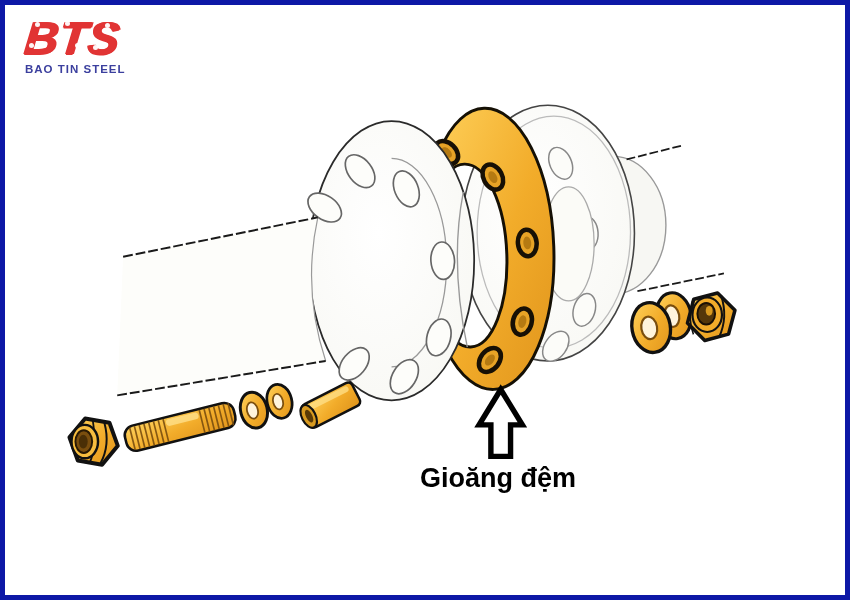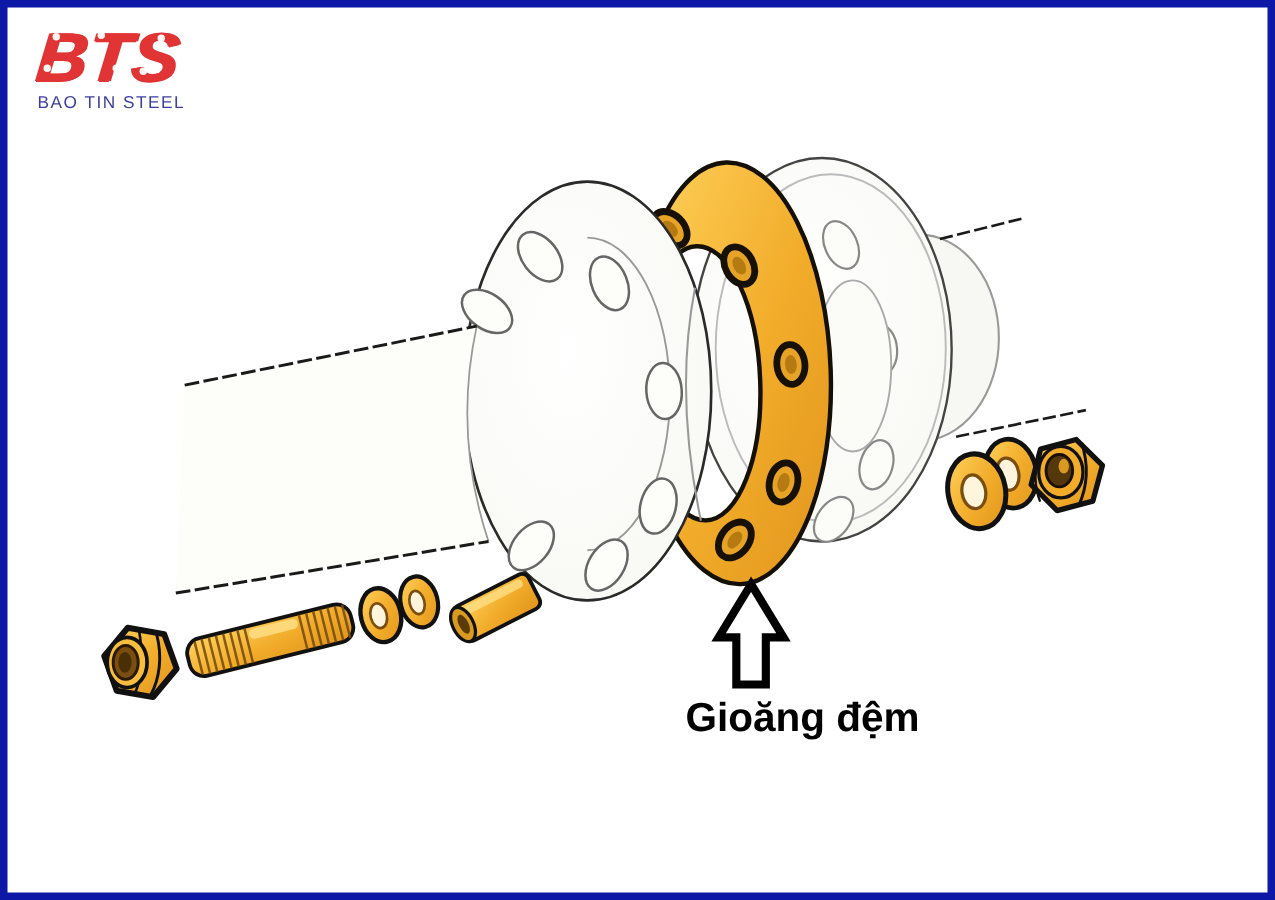--- a/index.html
+++ b/index.html
@@ -13,25 +13,25 @@
   .logo{position:absolute;left:20px;top:10px;width:160px;}
   .logo-title{
     display:inline-block;position:relative;
     font-family:"Liberation Sans",sans-serif;font-weight:bold;font-style:italic;
     font-size:46px;line-height:1;color:#e13434;letter-spacing:1px;
     transform:skewX(-6deg);
     text-shadow:1.4px 0 0 #e13434,-0.8px 0 0 #e13434,0 0.8px 0 #e13434;
   }
   .rivet{position:absolute;width:5px;height:5px;border-radius:50%;background:#fff;opacity:.95;}
   .logo-sub{
-    margin-top:2px;font-size:11.5px;font-weight:normal;color:#3b3f9e;letter-spacing:1px;
+    margin-top:2px;font-size:11.5px;font-weight:bold;color:#3b3f9e;letter-spacing:1px;
   }
   
   .callout-label{
-    position:absolute;left:415px;top:458px;width:230px;text-align:center;
+    position:absolute;left:415px;top:458px;width:230px;text-align:left;
     font-size:27px;font-weight:bold;color:#000;
   }
 </style>
 </head>
 <body>
 
 <div class="frame">
 
   <svg class="stage" viewBox="0 0 850 600" aria-hidden="true">
     <defs>

